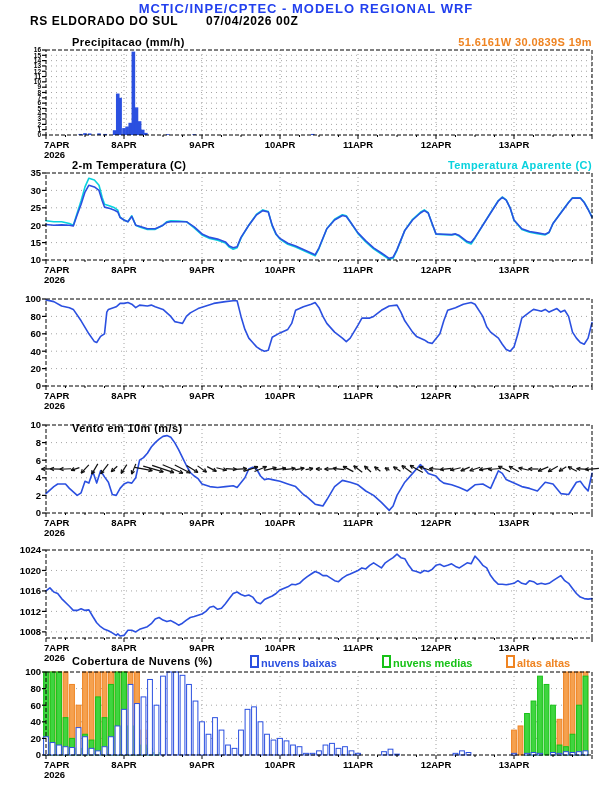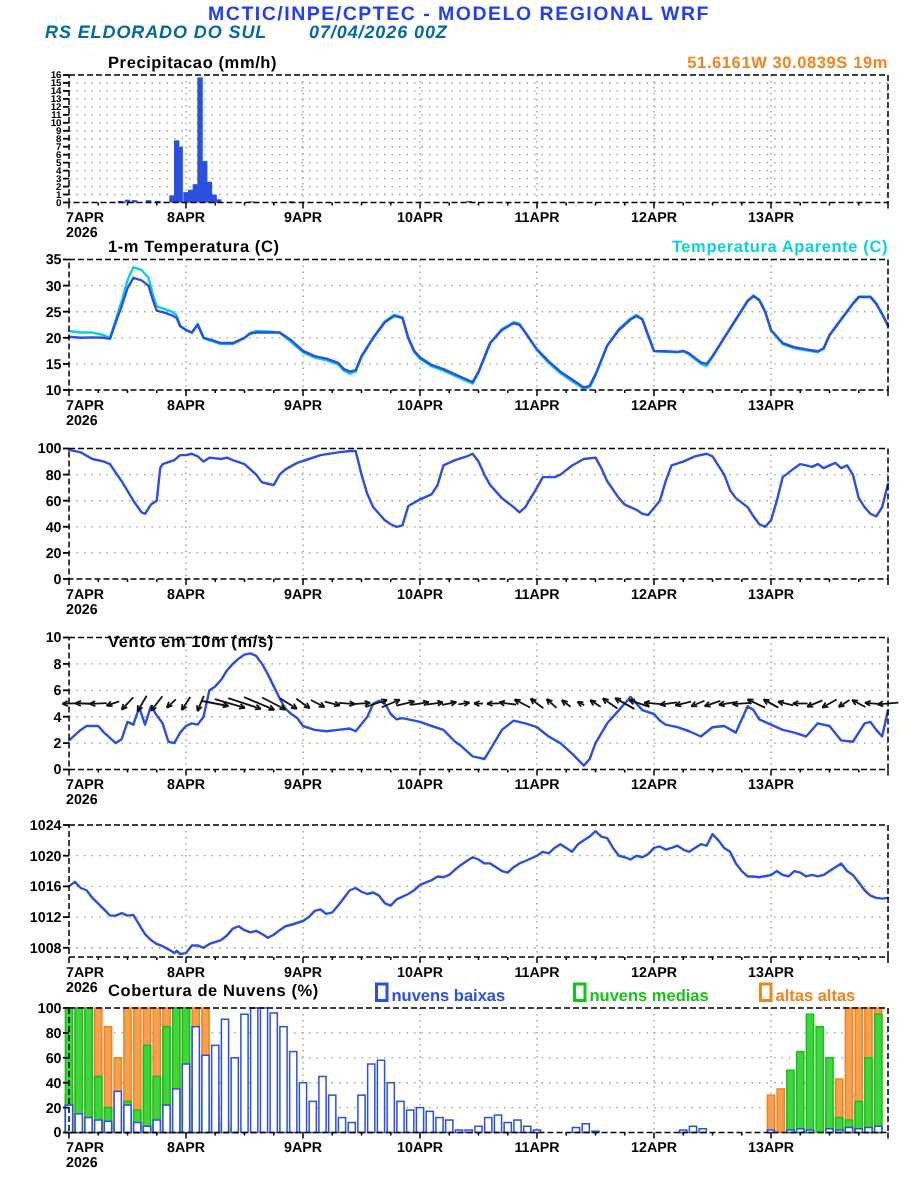--- a/index.html
+++ b/index.html
@@ -1,20 +1,20 @@
 <!DOCTYPE html>
 <html><head>
 <meta charset="utf-8">
 <style>
   html,body{margin:0;padding:0;background:#fff;}
   #page{position:relative;width:612px;height:792px;background:#ffffff;overflow:hidden;
         font-family:"Liberation Sans",sans-serif;}
   .t{position:absolute;font-weight:bold;white-space:nowrap;letter-spacing:0.4px;}
   .hdr{color:#2240ee;font-size:13px;letter-spacing:1px;}
-  .sub{color:#0369a1;font-size:12px;letter-spacing:0.6px;font-style:italic;}
+  .sub{color:#000000;font-size:12px;letter-spacing:0.6px;}
   .ptitle{color:#000;font-size:11px;}
   .cyan{color:#09d2de;}
   .orange{color:#ef8422;}
   .blue{color:#2b50e0;}
   .green{color:#17c217;}
   .leg{position:absolute;font-weight:bold;font-size:11px;white-space:nowrap;}
   .sw{display:inline-block;width:5px;height:9px;background:#fff;border-width:2px;
       border-style:solid;vertical-align:-1px;margin-right:2px;}
   svg{position:absolute;left:0;top:0;}
   text{font-family:"Liberation Sans",sans-serif;font-weight:bold;}
@@ -24,21 +24,21 @@
 
 <div id="page">
 
   <div class="t hdr" style="top:1px;left:0;width:612px;text-align:center;">MCTIC/INPE/CPTEC - MODELO REGIONAL WRF</div>
   <div class="t sub" style="top:14px;left:30px;">RS ELDORADO DO SUL</div>
   <div class="t sub" style="top:14px;left:206px;">07/04/2026 00Z</div>
 
   <div class="t ptitle" style="top:36px;left:72px;">Precipitacao (mm/h)</div>
   <div class="t ptitle orange" style="top:36px;right:20px;">51.6161W 30.0839S 19m</div>
 
-  <div class="t ptitle" style="top:159px;left:72px;">1-m Temperatura (C)</div>
+  <div class="t ptitle" style="top:159px;left:72px;">2-m Temperatura (C)</div>
   <div class="t ptitle cyan" style="top:159px;right:20px;">Temperatura Aparente (C)</div>
 
 
   <div class="t ptitle" style="top:422px;left:72px;">Vento em 10m (m/s)</div>
 
 
   <div class="t ptitle" style="top:655px;left:72px;">Cobertura de Nuvens (%)</div>
   <div class="leg blue" style="top:655px;left:250px;text-align:right;">
     <span class="sw" style="border-color:#2b50e0;"></span><span>nuvens baixas</span>
   </div>

